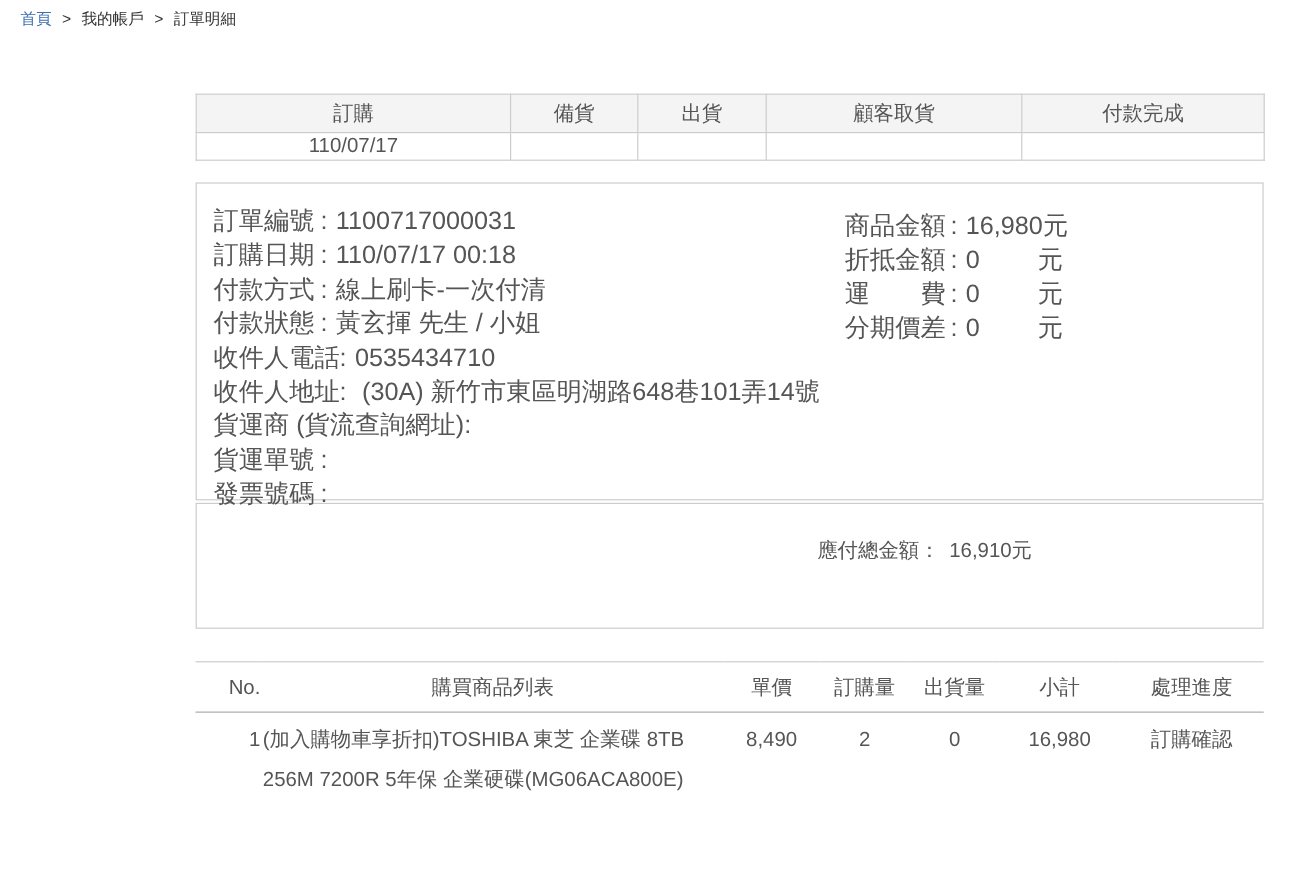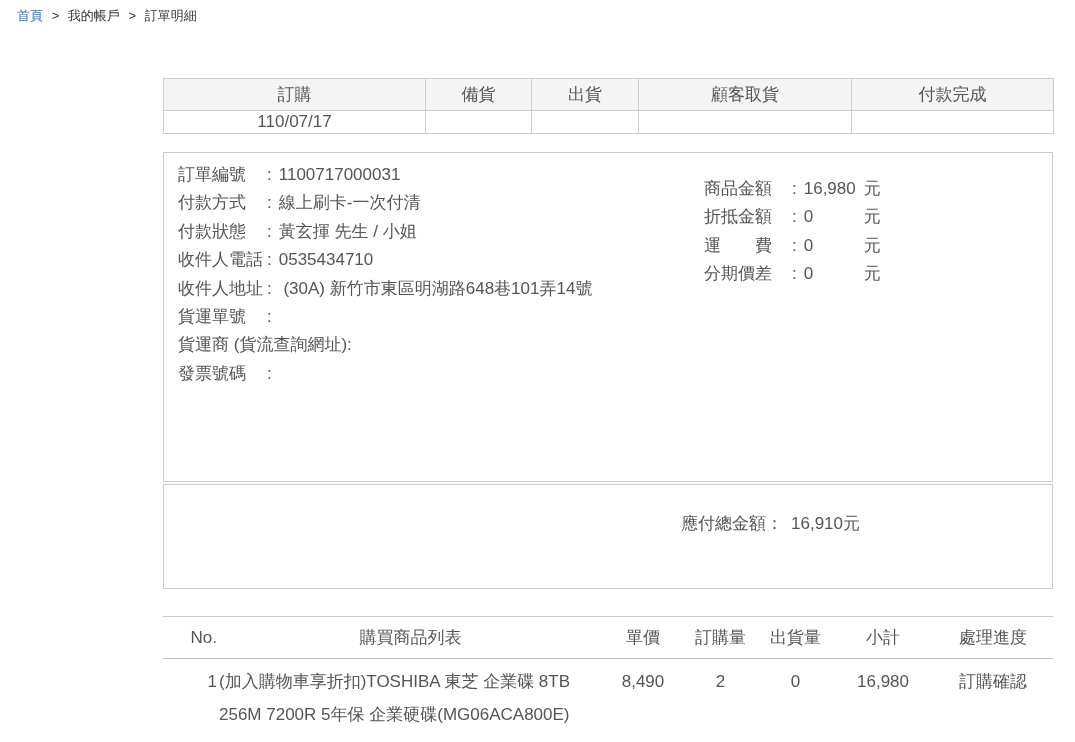--- a/index.html
+++ b/index.html
@@ -29,22 +29,22 @@
   .status-table th{
     height:32px;background:var(--header-bg);border:1px solid var(--border);
     font-weight:normal;font-size:17px;color:var(--text);text-align:center;
   }
   .status-table td{
     height:17px;border:1px solid var(--border);font-size:17px;
     color:var(--text);text-align:center;background:#fff;
   }
   
   .detail-box{
-    margin-top:18px;border:1px solid var(--border);height:330px;
-    position:relative;padding:8px 0 0 14px;font-size:17px;background:#fff;
+    margin-top:18px;border:1px solid var(--border);height:265px;
+    position:relative;padding:18px 0 0 14px;font-size:21px;background:#fff;
   }
   .info-row{height:28.4px;line-height:28.4px;white-space:nowrap;}
   .info-row .lbl{display:inline-block;min-width:89px;}
   .info-row .colon{margin-right:7px;}
   .right-col{position:absolute;left:540px;top:22px;}
   .right-col .lbl{min-width:88px;}
   .right-col .val{display:inline-block;min-width:60px;}
   
   .total-box{
     margin-top:2px;border:1px solid var(--border);height:105px;
@@ -99,26 +99,27 @@
         <td></td>
         <td></td>
         <td></td>
       </tr>
     </tbody>
   </table>
 
   <div class="detail-box">
     <div class="left-col">
         <div class="info-row"><span class="lbl">訂單編號</span><span class="colon">:</span><span class="val">1100717000031</span></div>
+        <div class="info-row"><span class="lbl">訂購日期</span><span class="colon">:</span><span class="val">110/07/17 00:18</span></div>
         <div class="info-row"><span class="lbl">付款方式</span><span class="colon">:</span><span class="val">線上刷卡-一次付清</span></div>
         <div class="info-row"><span class="lbl">付款狀態</span><span class="colon">:</span><span class="val">黃玄揮 先生 / 小姐</span></div>
         <div class="info-row"><span class="lbl">收件人電話</span><span class="colon">:</span><span class="val">0535434710</span></div>
         <div class="info-row"><span class="lbl">收件人地址</span><span class="colon">:</span><span class="val"> (30A) 新竹市東區明湖路648巷101弄14號</span></div>
+        <div class="info-row"><span class="lbl">貨運商 (貨流查詢網址)</span><span class="colon">:</span><span class="val"></span></div>
         <div class="info-row"><span class="lbl">貨運單號</span><span class="colon">:</span><span class="val"></span></div>
-        <div class="info-row"><span class="lbl">貨運商 (貨流查詢網址)</span><span class="colon">:</span><span class="val"></span></div>
         <div class="info-row"><span class="lbl">發票號碼</span><span class="colon">:</span><span class="val"></span></div>
       </div>
     <div class="right-col">
         <div class="info-row"><span class="lbl">商品金額</span><span class="colon">:</span><span class="val">16,980</span><span class="unit">元</span></div>
         <div class="info-row"><span class="lbl">折抵金額</span><span class="colon">:</span><span class="val">0</span><span class="unit">元</span></div>
         <div class="info-row"><span class="lbl">運　　費</span><span class="colon">:</span><span class="val">0</span><span class="unit">元</span></div>
         <div class="info-row"><span class="lbl">分期價差</span><span class="colon">:</span><span class="val">0</span><span class="unit">元</span></div>
       </div>
   </div>
 

